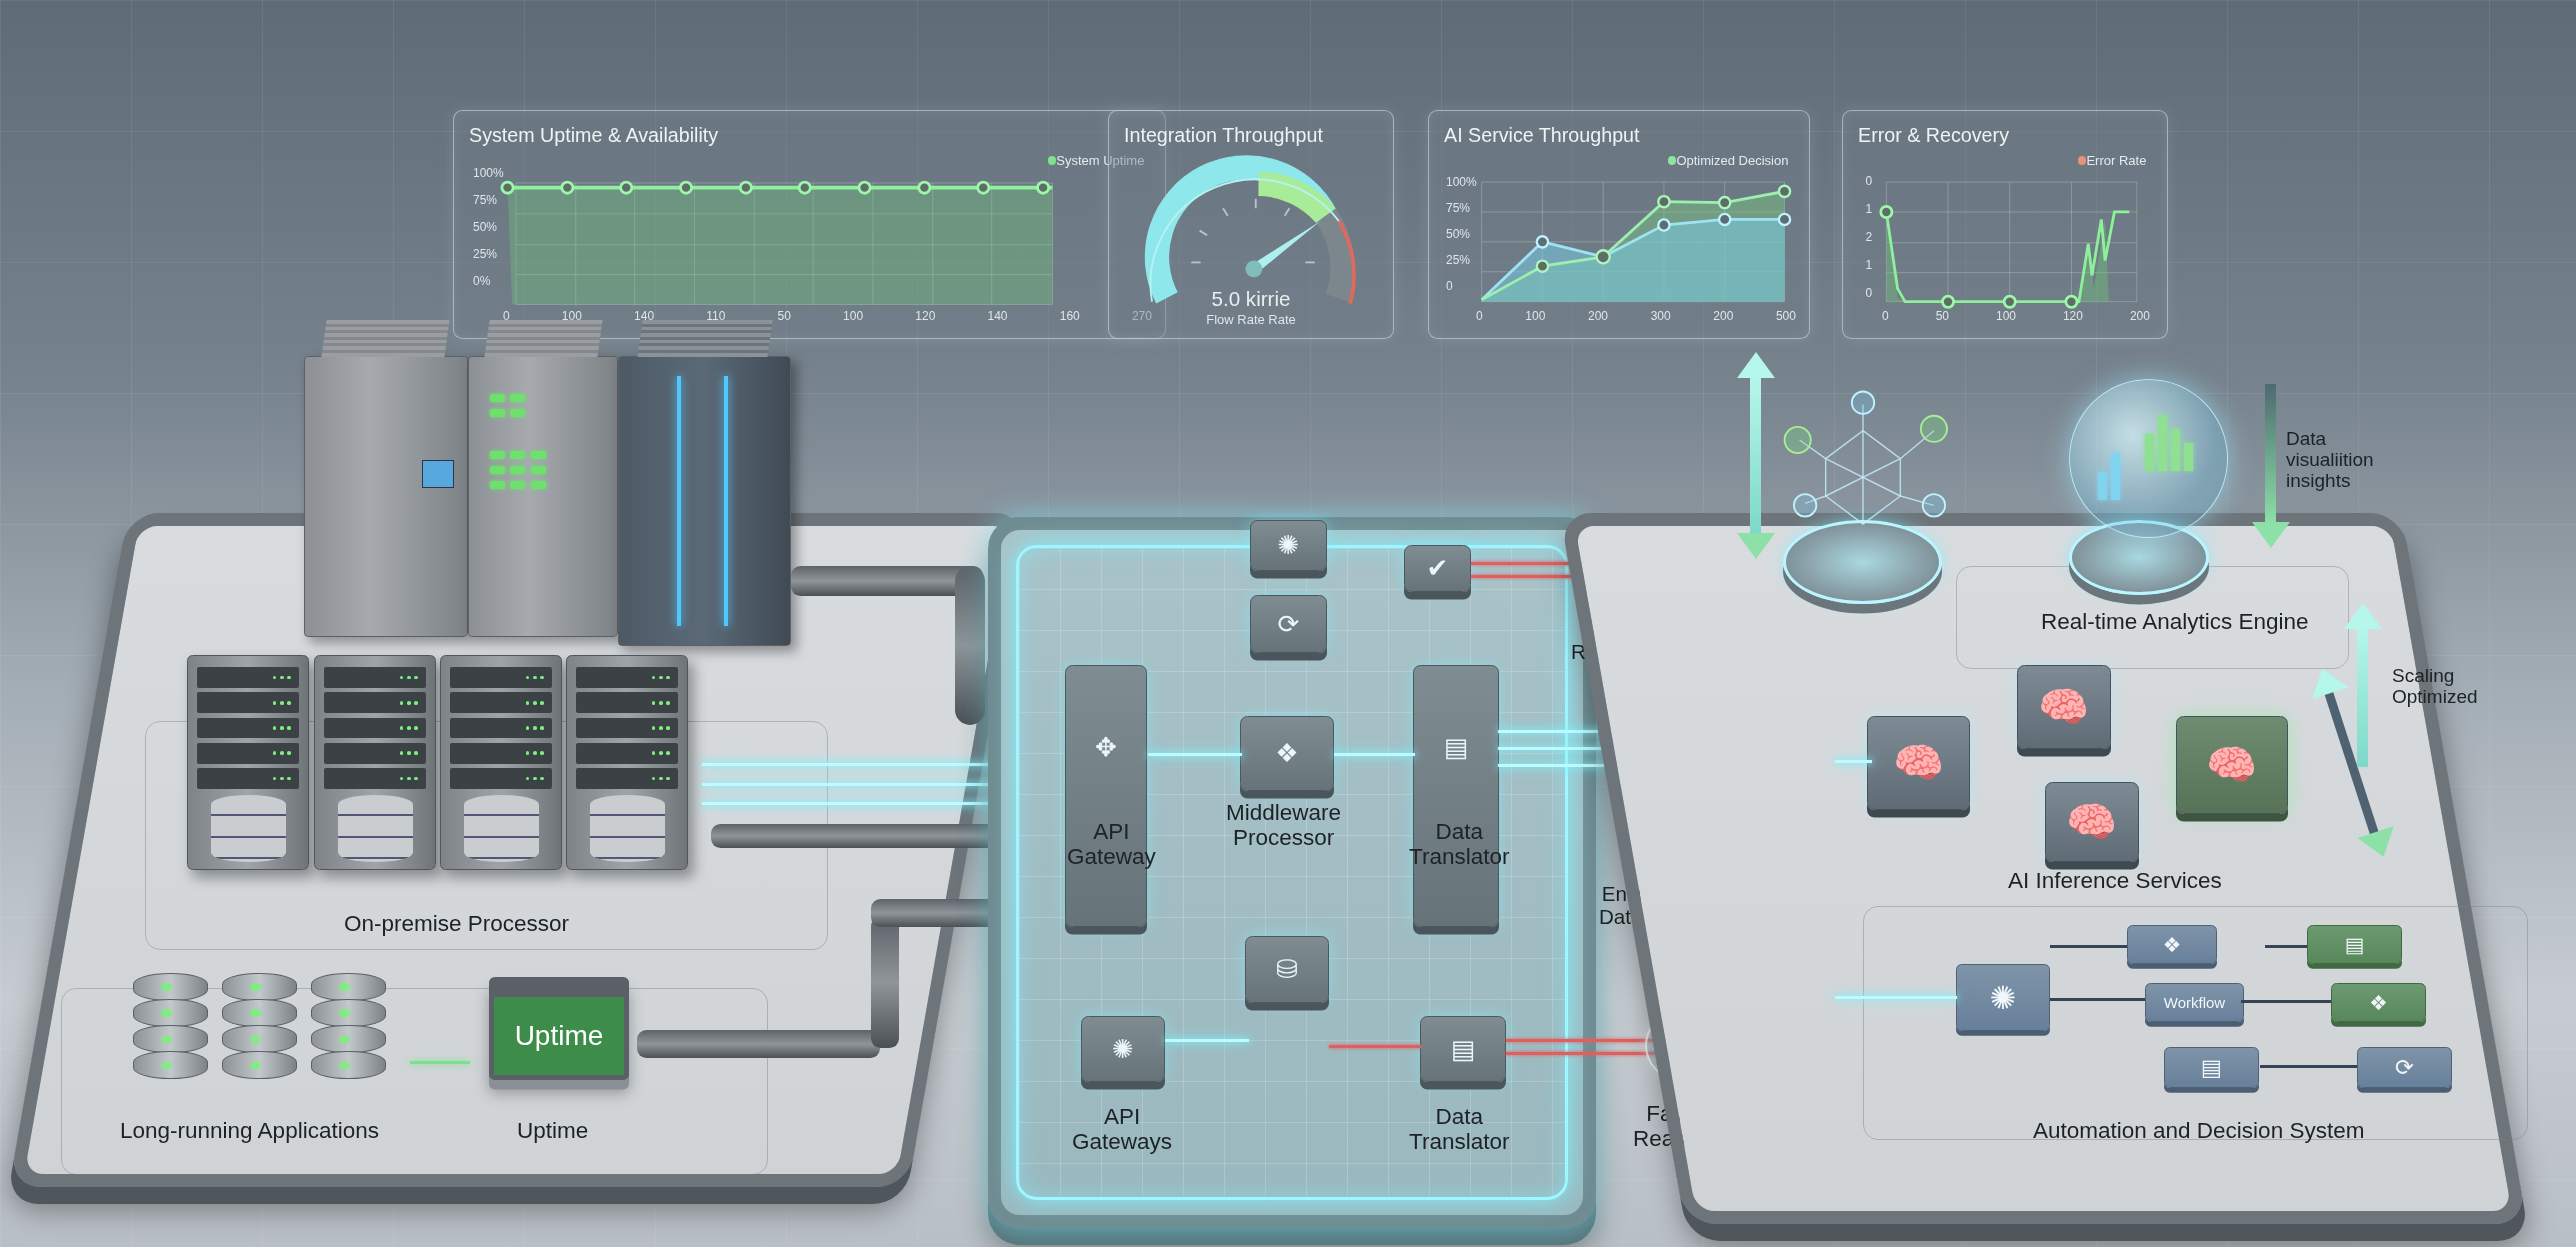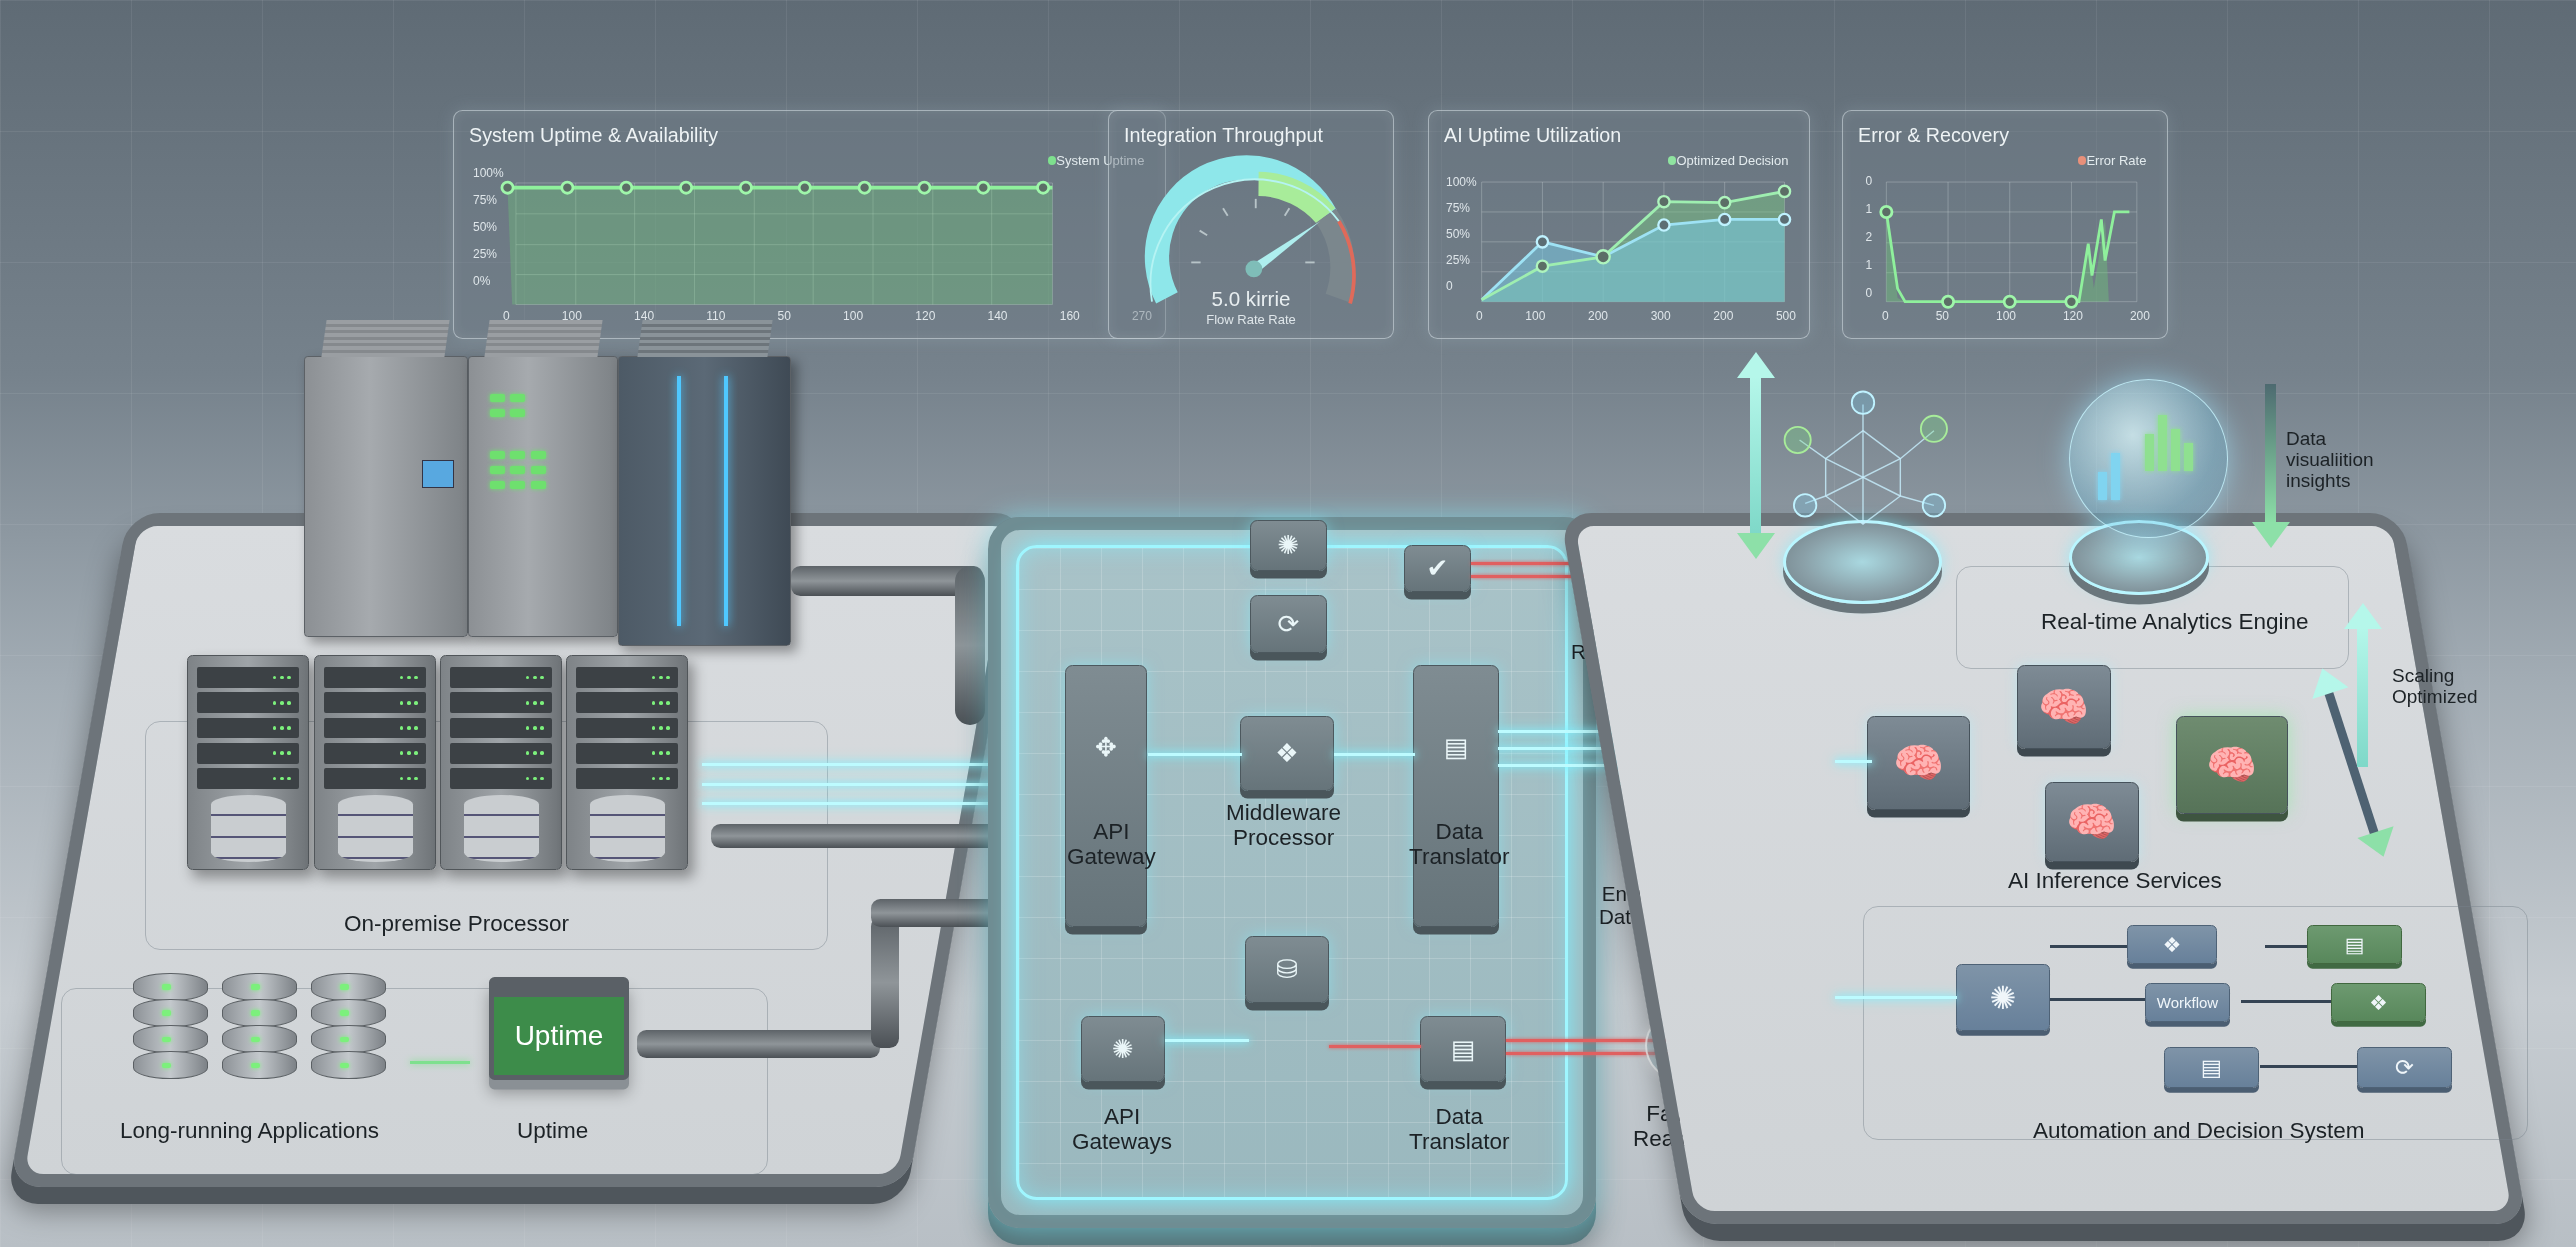--- a/index.html
+++ b/index.html
@@ -256,21 +256,21 @@
         <line x1="210" y1="162" x2="220" y2="162"></line>
     </g>
     <polygon points="150,166 160,172 226,118" fill="#aeeeee"></polygon>
     <circle cx="155" cy="169" r="9" fill="#7fbdb8"></circle>
   </svg>
   <div style="position:absolute;left:0;right:0;top:176px;text-align:center;font-size:20.6px;color:#e8eef0;">5.0 kirrie</div>
   <div style="position:absolute;left:0;right:0;top:201px;text-align:center;font-size:13px;color:#dfe6ea;">Flow Rate Rate</div>
 </div>
 
 <div class="panel" style="left:1428px;top:110px;width:382px;height:229px;">
-  <div class="panel-title">AI Uptime Utilization</div>
+  <div class="panel-title">AI Service Throughput</div>
   <div class="legend">
     <span class="dot" style="background:#8fe3a0"></span>
     <span>Optimized Decision</span>
   </div>
   <svg width="382" height="229" viewBox="0 0 408 245">
     <g stroke="rgba(230,240,240,0.28)" stroke-width="1">
       <line x1="56" y1="76" x2="380" y2="76"></line>
         <line x1="56" y1="108" x2="380" y2="108"></line>
       <line x1="56" y1="140" x2="380" y2="140"></line>
         <line x1="56" y1="172" x2="380" y2="172"></line>
@@ -658,21 +658,21 @@
 <div class="chip" style="left:2045px;top:782px;width:94px;height:80px;">🧠</div>
 <div class="label" style="left:2008px;top:869px;">AI Inference Services</div>
 
 <div class="v-arrow up down" style="left:2347px;top:688px;height:150px;width:9.4px;background:#4e6272;transform:rotate(-18deg);"></div>
 <div class="v-arrow up" style="left:2357px;top:627px;height:140px;"></div>
 <div class="label" style="left:2392px;top:666px;white-space:pre;font-size:19px;text-align:left;">Scaling
 Optimized</div>
 
 <div class="flow-box" style="left:1956px;top:964px;width:94px;height:67px;font-size:32px;">✺</div>
 <div class="flow-box" style="left:2127px;top:925px;width:90px;height:39px;font-size:20.6px;">❖</div>
-<div class="flow-box" style="left:2145px;top:983px;width:85px;height:39px;">Workflow</div>
+<div class="flow-box" style="left:2145px;top:983px;width:99px;height:39px;">Workflow</div>
 <div class="flow-box" style="left:2164px;top:1047px;width:95px;height:41px;font-size:22.5px;">▤</div>
 <div class="flow-box green" style="left:2307px;top:925px;width:95px;height:39px;font-size:20.6px;">▤</div>
 <div class="flow-box green" style="left:2331px;top:983px;width:95px;height:39px;font-size:20.6px;">❖</div>
 <div class="flow-box" style="left:2357px;top:1047px;width:95px;height:41px;font-size:22.5px;">⟳</div>
 <div class="arrow-line" style="left:2050px;top:998px;width:95px;height:2.8px;"></div>
 <div class="arrow-line" style="left:2241px;top:1000px;width:90px;height:2.8px;"></div>
 <div class="arrow-line" style="left:2260px;top:1065px;width:97px;height:2.8px;"></div>
 <div class="arrow-line" style="left:2050px;top:945px;width:77px;height:2.8px;"></div>
 <div class="arrow-line" style="left:2265px;top:945px;width:42px;height:2.8px;"></div>
 <div class="label" style="left:2033px;top:1119px;">Automation and Decision System</div>

